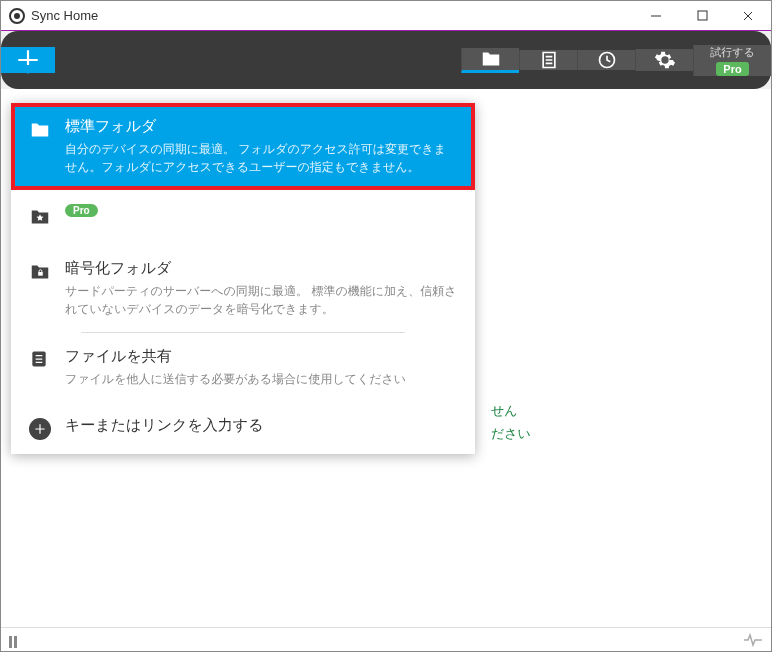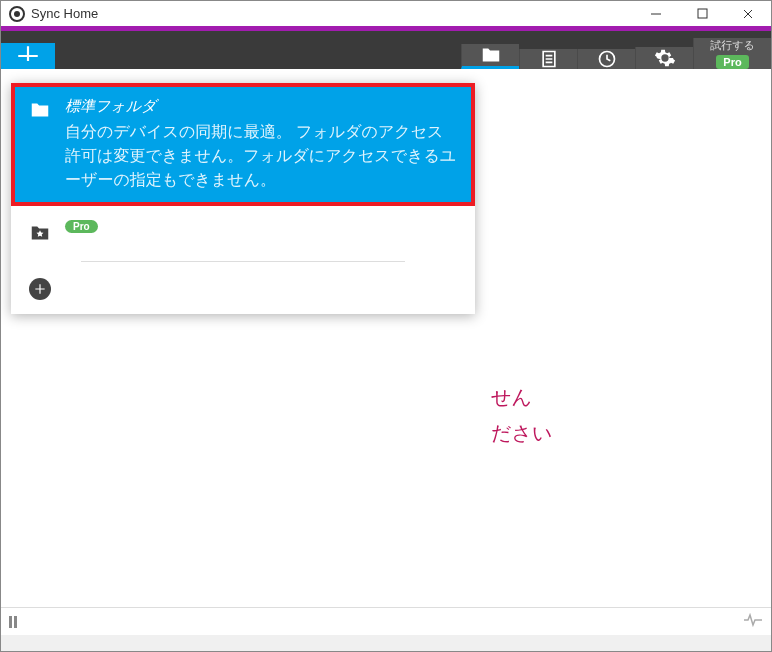--- a/index.html
+++ b/index.html
@@ -10,21 +10,21 @@
       width: 772px;
       height: 652px;
       overflow: hidden;
       border: 1px solid #888;
     }
     .titlebar {
       height: 30px;
       background: #fff;
       display: flex;
       align-items: center;
-      border-bottom: 5px solid #a21caf;
+      border-bottom: 1px solid #a21caf;
     }
     .titlebar-left {
       display: flex;
       align-items: center;
       padding: 0 8px;
       gap: 6px;
     }
     .titlebar-icon {
       width: 16px;
       height: 16px;
@@ -51,24 +51,25 @@
       width: 46px;
       height: 30px;
       display: flex;
       align-items: center;
       justify-content: center;
       color: #333;
       font-size: 14px;
     }
     .titlebar-btn svg { stroke: #333; }
     .toolbar {
-      height: 38px;
+      height: 58px;
       background: #3a3a3a;
       display: flex;
-      align-items: flex-end;
+      align-items: center;
+      border-radius: 17px;
     }
     .add-btn {
       width: 54px;
       background: #00a2e8;
       display: flex;
       align-items: center;
       justify-content: center;
       position: relative;
     }
     .add-btn svg { fill: #fff; }
@@ -146,23 +147,23 @@
     }
     .menu-body { flex: 1; }
     .menu-title {
       font-size: 15px;
       margin-bottom: 4px;
       display: flex;
       align-items: center;
       gap: 8px;
       color: #333;
     }
-    .menu-item.highlighted .menu-title { color: #fff; font-style: italic; }
+    .menu-item.highlighted .menu-title { color: #fff; }
     .menu-desc {
-      font-size: 16px;
+      font-size: 12px;
       line-height: 1.5;
       color: #888;
     }
     .menu-item.highlighted .menu-desc { color: #e0f4fd; }
     .pro-badge-sm {
       background: #5cb85c;
       color: #fff;
       padding: 1px 8px;
       border-radius: 9px;
       font-size: 10px;
@@ -180,22 +181,22 @@
       background: #444;
       display: flex;
       align-items: center;
       justify-content: center;
     }
     .menu-plus-circle svg { fill: #fff; }
     .bg-text {
       position: absolute;
       top: 310px;
       left: 490px;
-      font-size: 20px;
-      color: #be185d;
+      font-size: 13px;
+      color: #15803d;
       line-height: 1.8;
     }
     .statusbar {
       height: 28px;
       background: #fff;
       border-top: 1px solid #ddd;
       display: flex;
       align-items: center;
       padding: 0 8px;
     }
@@ -305,33 +306,60 @@
             <path d="M12 9l1.2 2.4 2.6.4-1.9 1.8.5 2.6L12 15l-2.4 1.2.5-2.6-1.9-1.8 2.6-.4z" fill="#fff"></path>
           </svg>
       </div>
       <div class="menu-body">
         <div class="menu-title">
           <span class="pro-badge-sm">Pro</span>
         </div>
       </div>
     </div>
 
+    <div class="menu-item">
+      <div class="menu-icon">
+        <svg width="22" height="22" viewBox="0 0 24 24" fill="#444">
+            <path d="M3 5h6l2 2h10v12H3z"></path>
+            <rect x="10" y="12" width="5" height="4" fill="#fff"></rect>
+            <path d="M11 12v-1a1.5 1.5 0 013 0v1" fill="none" stroke="#fff" stroke-width="1"></path>
+          </svg>
+      </div>
+      <div class="menu-body">
+        <div class="menu-title">暗号化フォルダ</div>
+        <div class="menu-desc">サードパーティのサーバーへの同期に最適。
+標準の機能に加え、信頼されていないデバイスのデータを暗号化できます。</div>
+      </div>
+    </div>
 
     <hr class="menu-divider">
 
+    <div class="menu-item">
+      <div class="menu-icon">
+        <svg width="20" height="20" viewBox="0 0 24 24">
+            <rect x="4" y="3" width="16" height="18" rx="2" fill="#444"></rect>
+            <path d="M8 8h8 M8 12h8 M8 16h8" stroke="#fff" stroke-width="1.5"></path>
+          </svg>
+      </div>
+      <div class="menu-body">
+        <div class="menu-title">ファイルを共有</div>
+        <div class="menu-desc">ファイルを他人に送信する必要がある場合に使用してください</div>
+      </div>
+    </div>
 
     <div class="menu-item">
       <div class="menu-icon">
         <div class="menu-plus-circle">
             <svg width="14" height="14" viewBox="0 0 24 24">
               <path d="M11 4h2v7h7v2h-7v7h-2v-7H4v-2h7z"></path>
             </svg>
           </div>
       </div>
       <div class="menu-body">
+        <div class="menu-title">キーまたはリンクを入力する</div>
       </div>
     </div>
 
   </div>
 </div>
 
 <div class="statusbar">
   <div class="statusbar-left">
       <span></span>
       <span></span>

